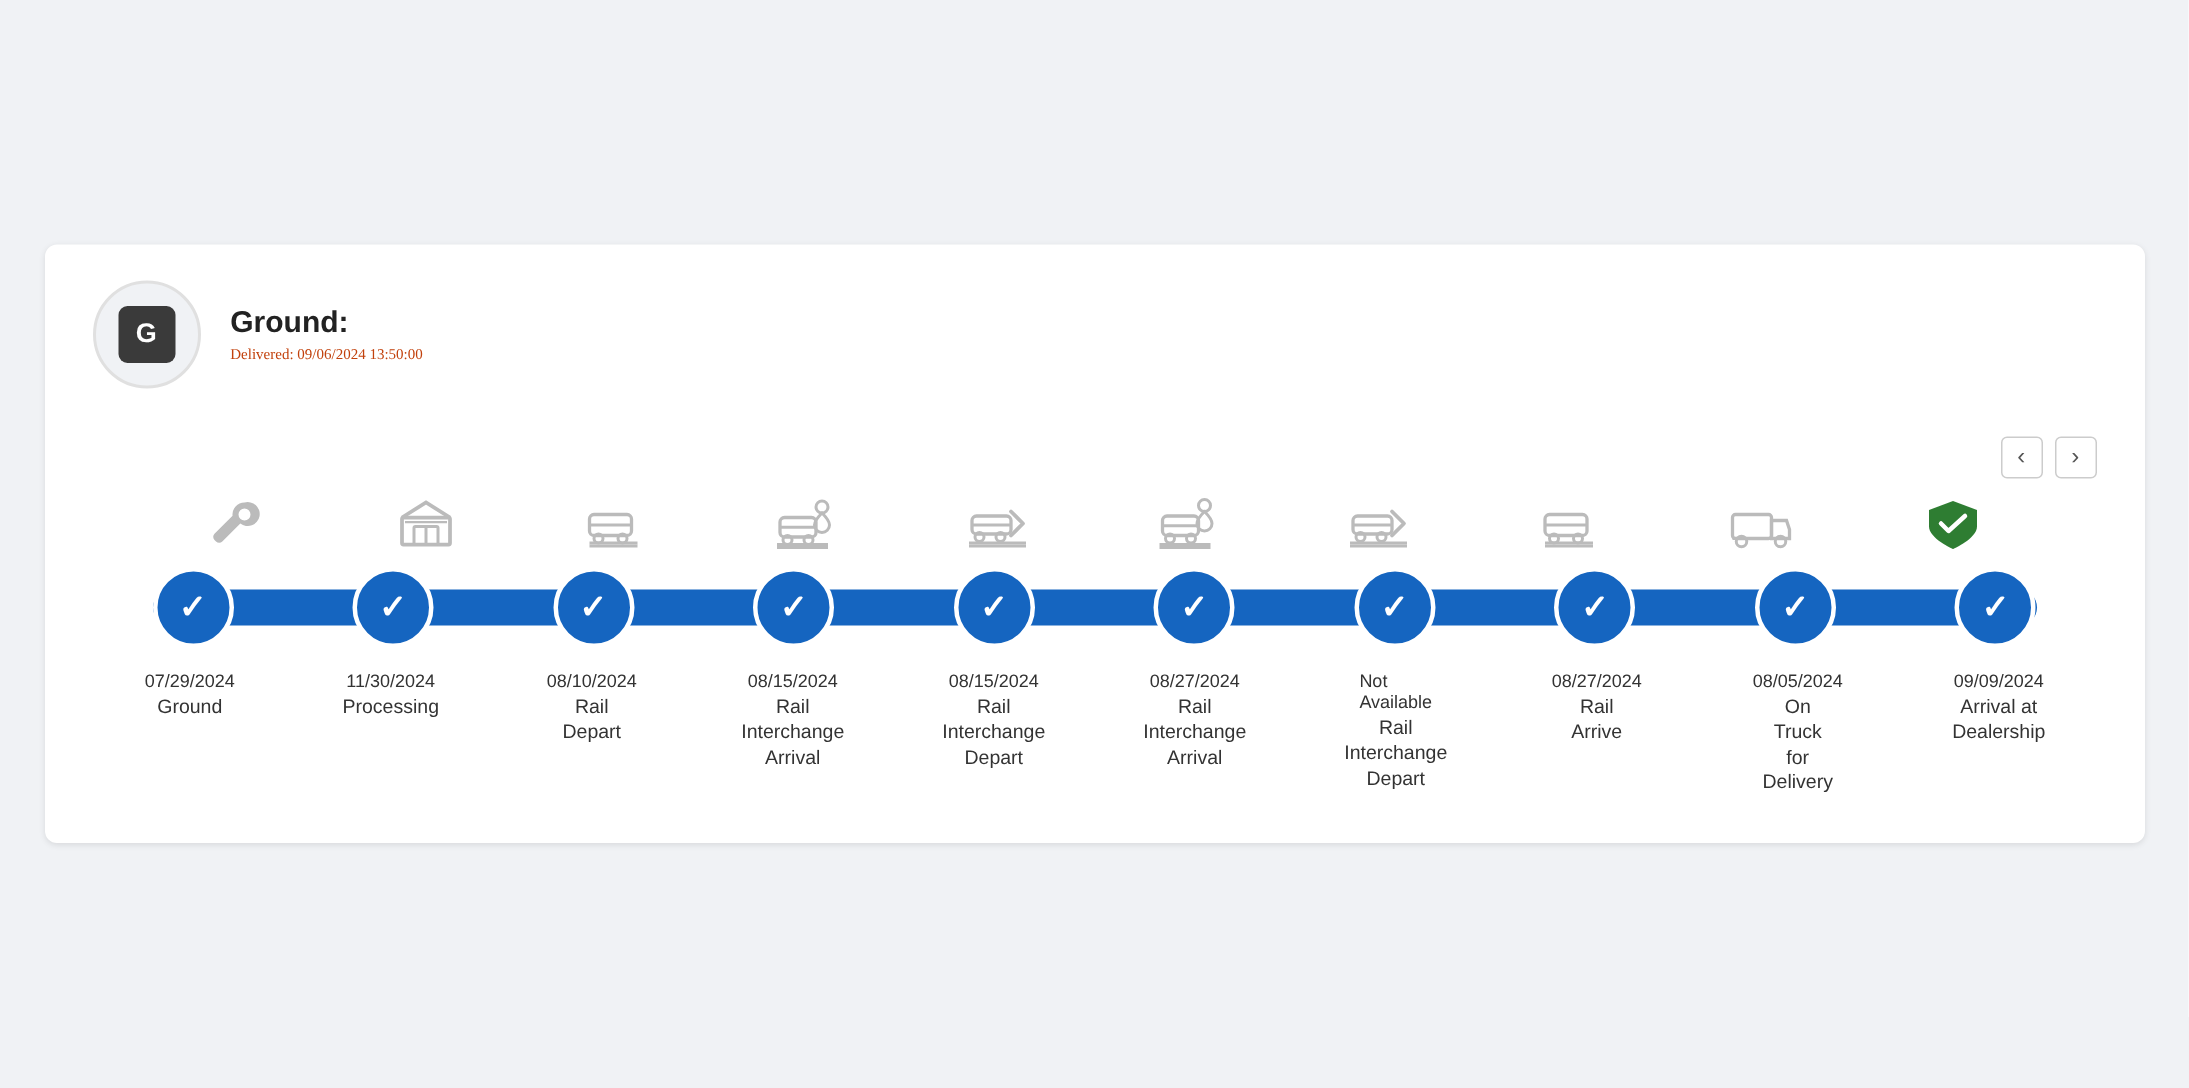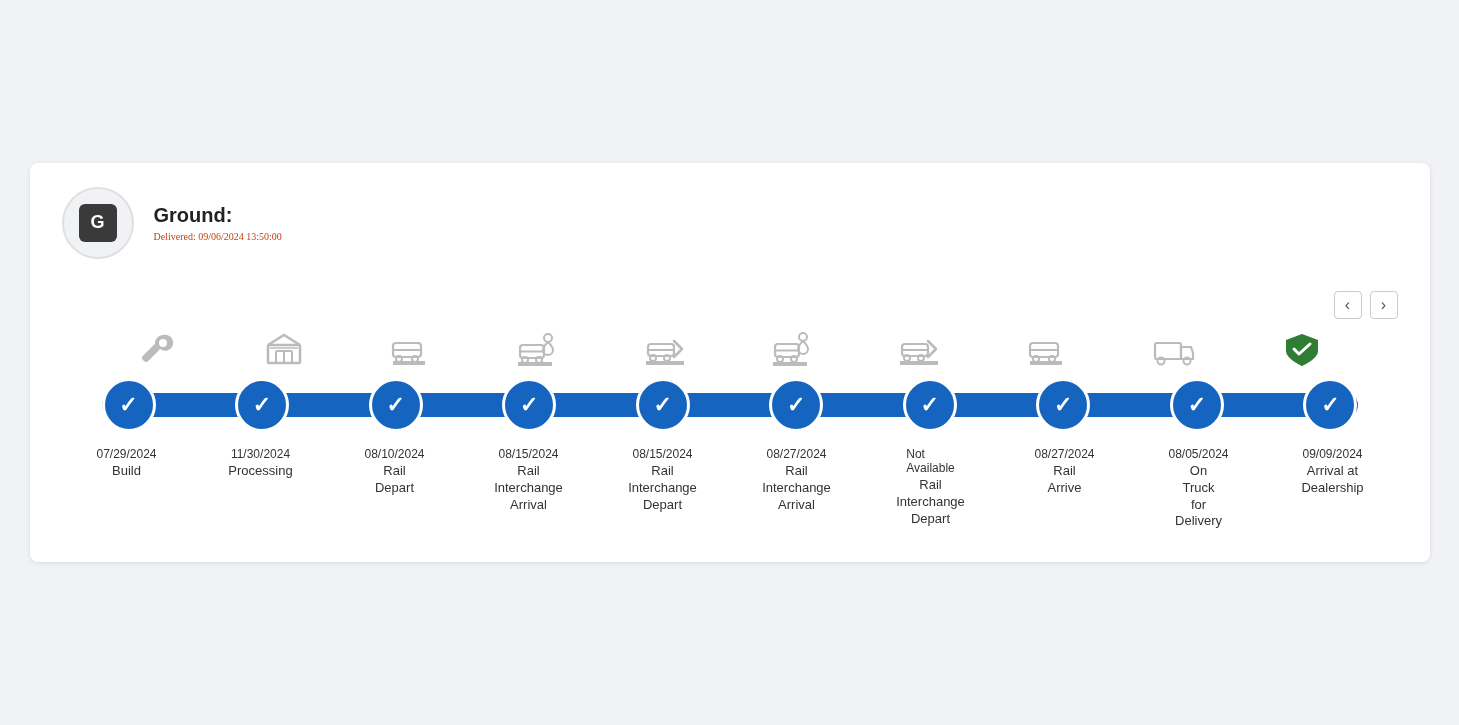--- a/index.html
+++ b/index.html
@@ -348,21 +348,21 @@
             </div>
           <div class="checkpoint">
               <span class="check">✓</span>
             </div>
         </div>
       </div>
 
       <div class="labels-row">
         <div class="label-item">
           <span class="label-date">07/29/2024</span>
-          <span class="label-name">Build</span>
+          <span class="label-name">Ground</span>
         </div>
         <div class="label-item">
           <span class="label-date">11/30/2024</span>
           <span class="label-name">Processing</span>
         </div>
         <div class="label-item">
           <span class="label-date">08/10/2024</span>
           <span class="label-name">Rail<br>Depart</span>
         </div>
         <div class="label-item">

